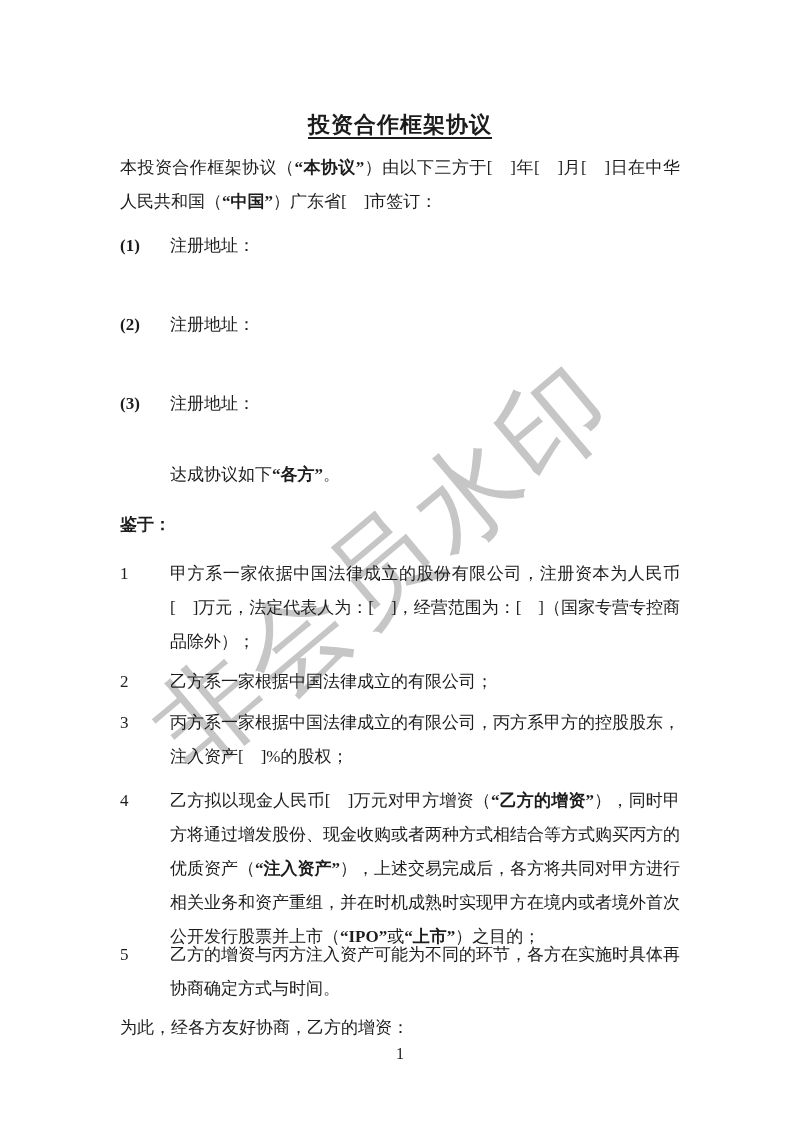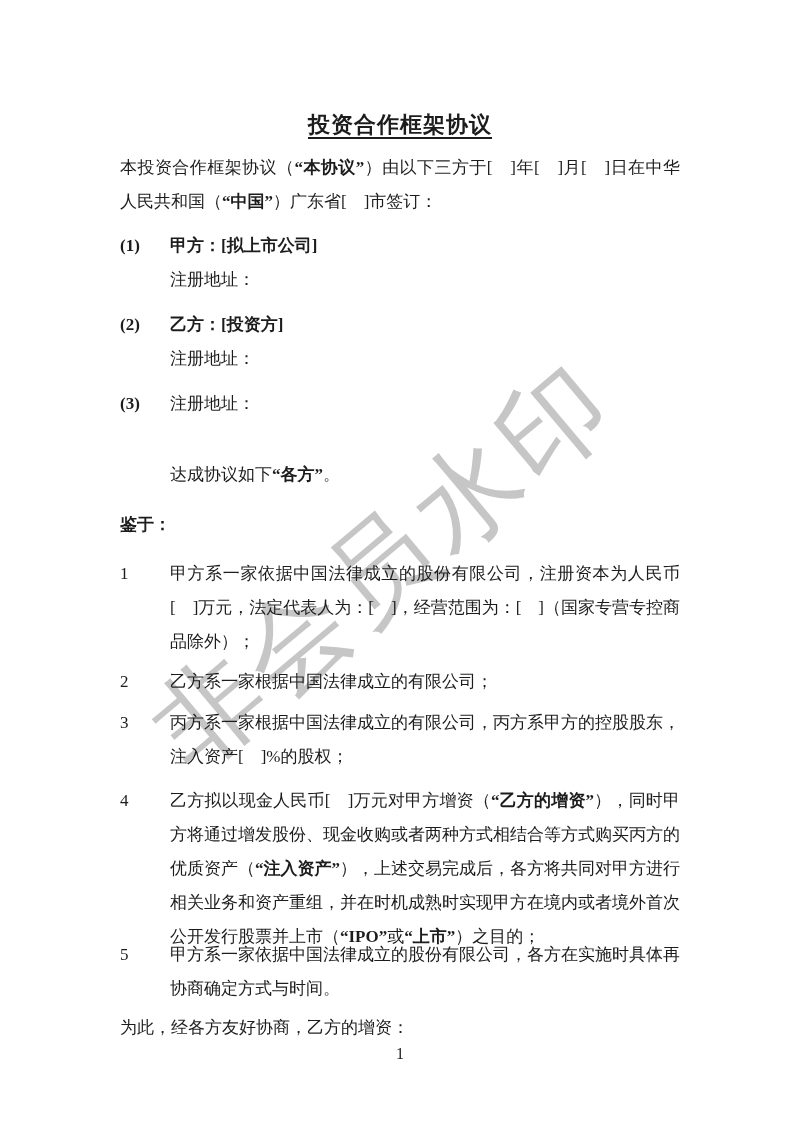--- a/index.html
+++ b/index.html
@@ -82,29 +82,27 @@
 
   <div class="doc-title">
     <span>投资合作框架协议</span>
   </div>
 
   <div class="block" style="top:151px"><span>本投资合作框架协议（</span><b>“本协议”</b><span>）由以下三方于[　]年[　]月[　]日在中华人民共和国（</span><b>“中国”</b><span>）广东省[　]市签订：</span></div>
 
   <div class="block" style="top:229px">
     <span class="num bold">(1)</span>
     <div class="hang">
-      <div class="party-name">甲方：[拟上市公司]</div>
       <div>注册地址：</div>
     </div>
   </div>
 
   <div class="block" style="top:308px">
     <span class="num bold">(2)</span>
     <div class="hang">
-      <div class="party-name">乙方：[投资方]</div>
       <div>注册地址：</div>
     </div>
   </div>
 
   <div class="block" style="top:387px">
     <span class="num bold">(3)</span>
     <div class="hang">
       <div>注册地址：</div>
     </div>
   </div>
@@ -128,20 +126,20 @@
     <div class="hang"><span>丙方系一家根据中国法律成立的有限公司，丙方系甲方的控股股东，注入资产[　]%的股权；</span></div>
   </div>
 
   <div class="block" style="top:784px">
     <span class="num">4</span>
     <div class="hang"><span>乙方拟以现金人民币[　]万元对甲方增资（</span><b>“乙方的增资”</b><span>），同时甲方将通过增发股份、现金收购或者两种方式相结合等方式购买丙方的优质资产（</span><b>“注入资产”</b><span>），上述交易完成后，各方将共同对甲方进行相关业务和资产重组，并在时机成熟时实现甲方在境内或者境外首次公开发行股票并上市（</span><b>“IPO”</b><span>或</span><b>“上市”</b><span>）之目的；</span></div>
   </div>
 
   <div class="block" style="top:938px">
     <span class="num">5</span>
-    <div class="hang"><span>甲方系一家依据中国法律成立的股份有限公司，各方在实施时具体再协商确定方式与时间。</span></div>
+    <div class="hang"><span>乙方的增资与丙方注入资产可能为不同的环节，各方在实施时具体再协商确定方式与时间。</span></div>
   </div>
 
   <div class="block" style="top:1011px">为此，经各方友好协商，乙方的增资：</div>
 
   <div class="page-footer">1</div>
 
 </div>
 
 </body></html>

